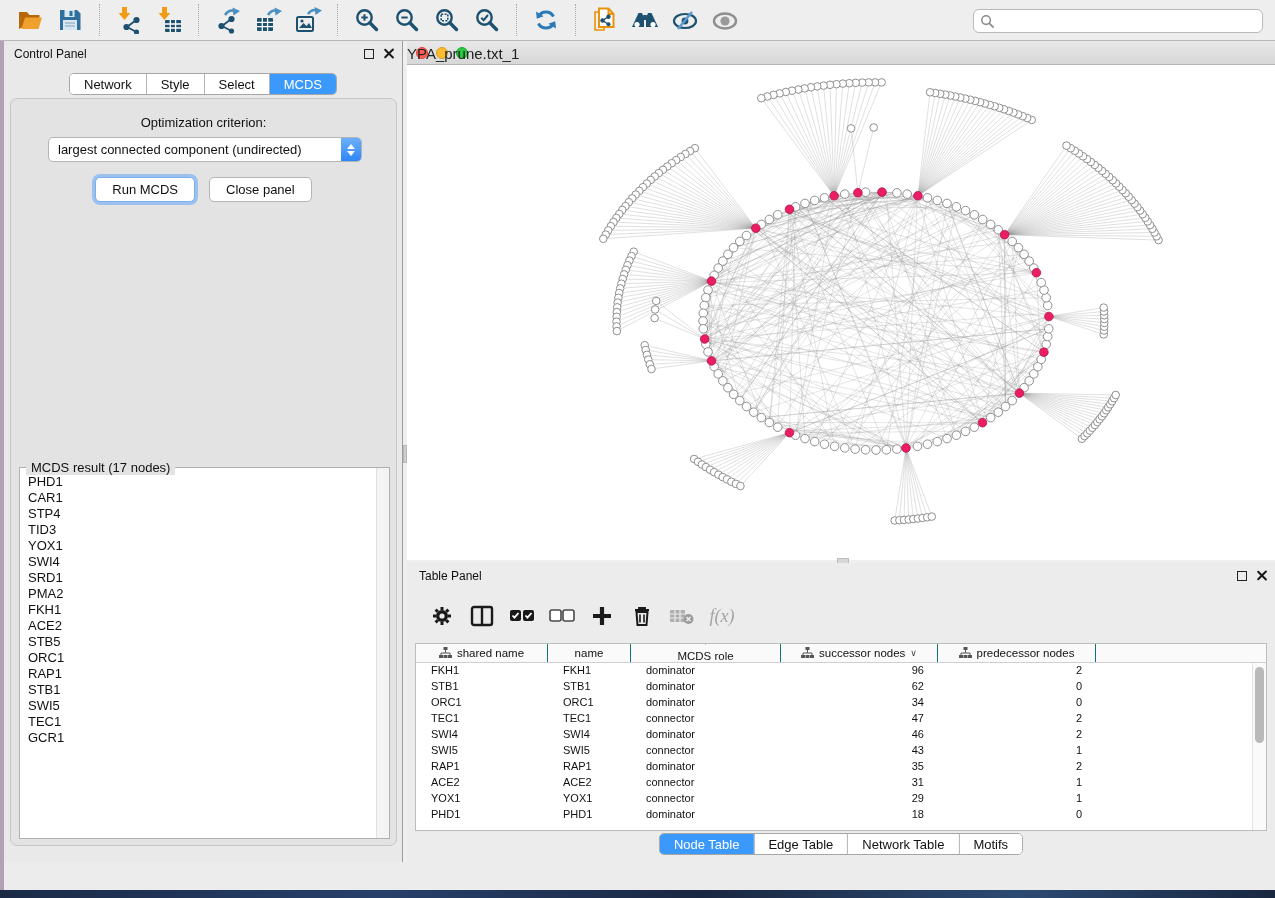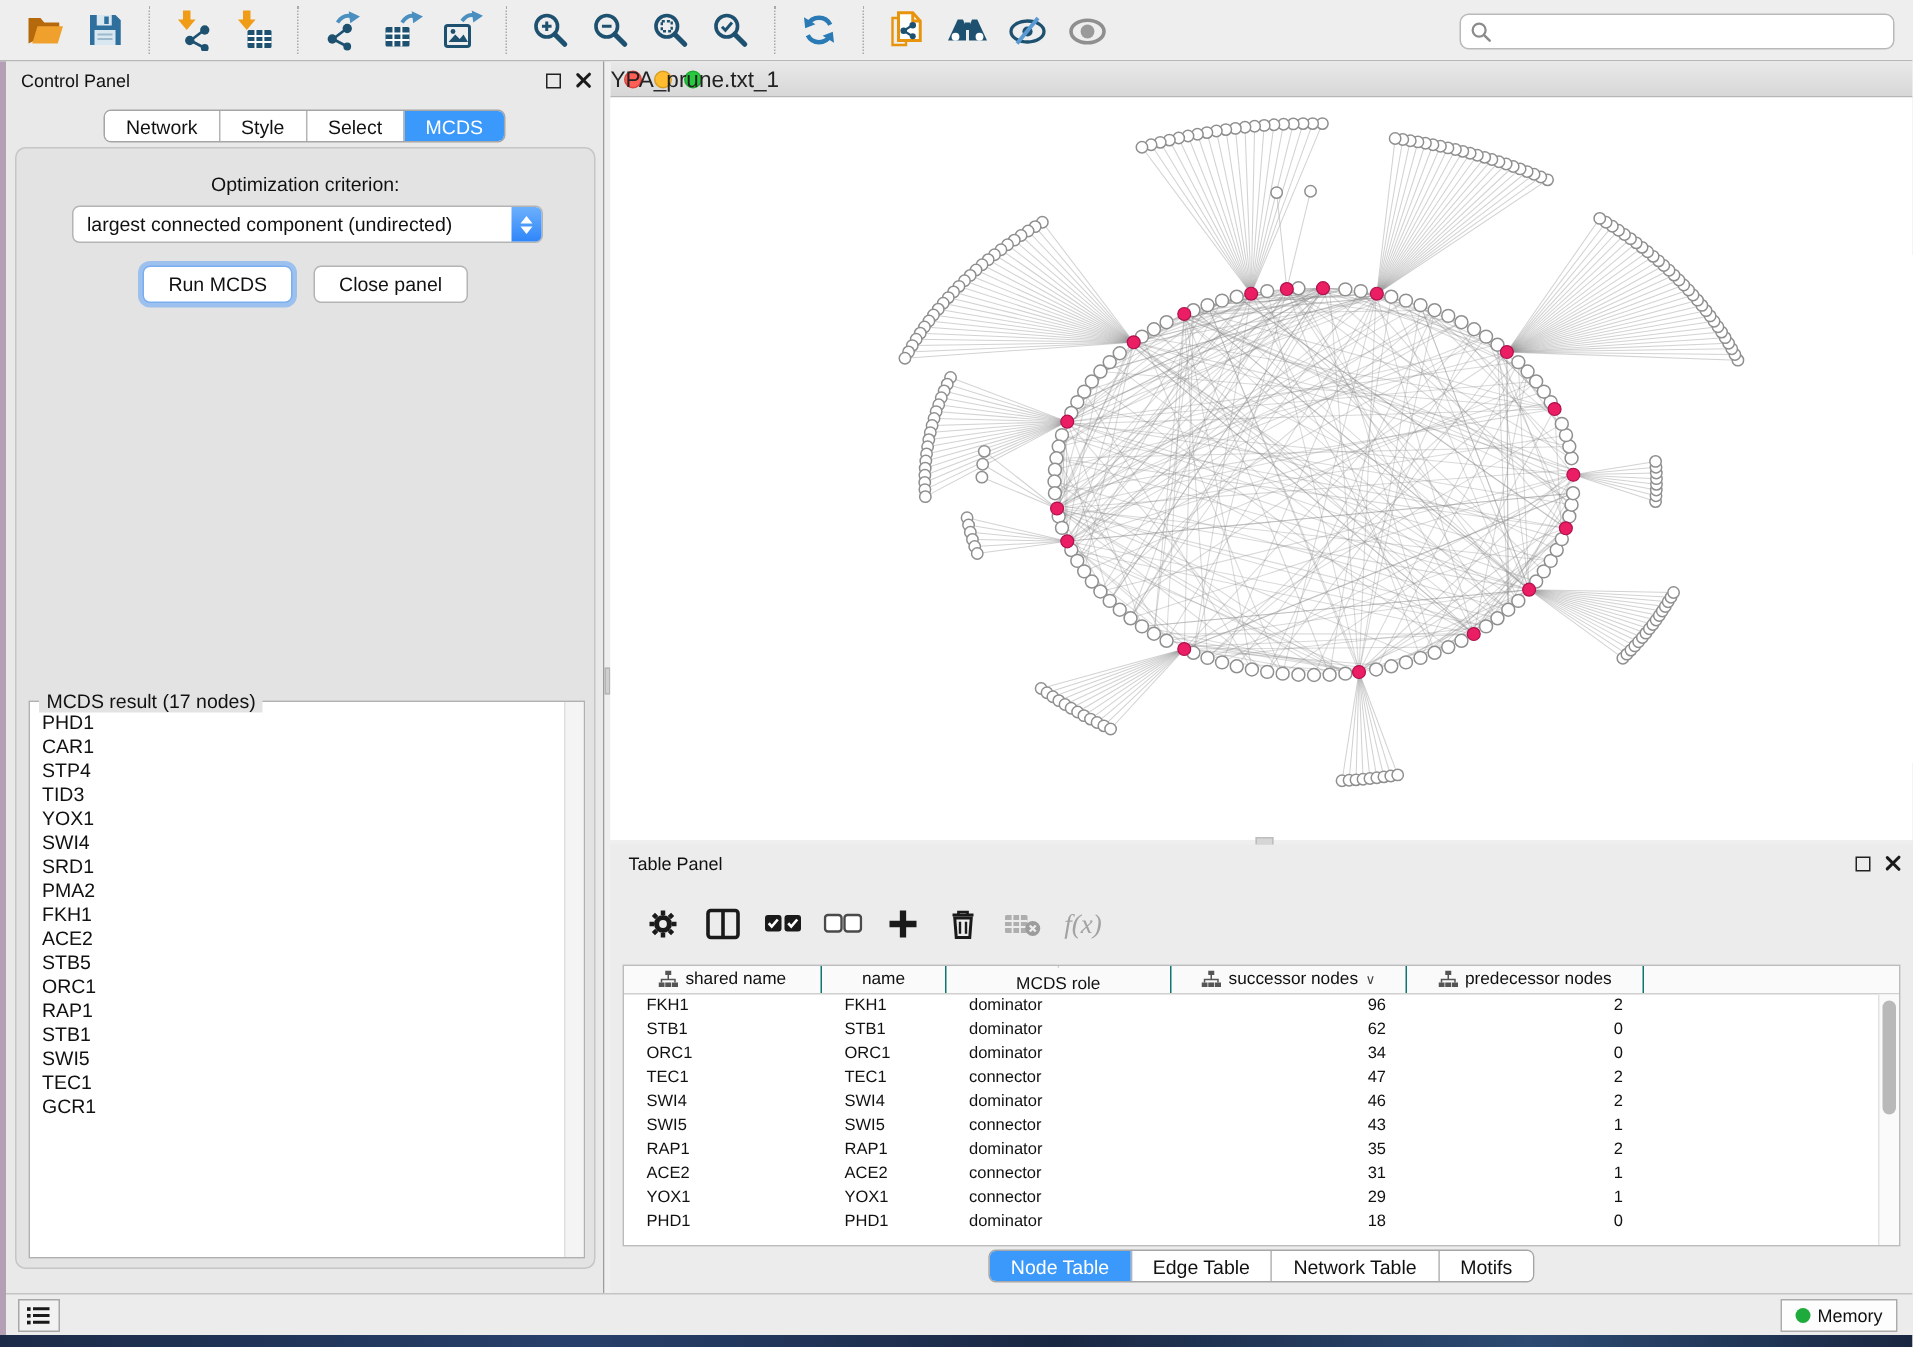--- a/index.html
+++ b/index.html
@@ -1282,31 +1282,13 @@
         </div>
     </div>
     <div class="table-tabs">
       <span class="seg-tab active">Node Table</span>
       <span class="seg-tab">Edge Table</span>
       <span class="seg-tab">Network Table</span>
       <span class="seg-tab">Motifs</span>
     </div>
   </div>
 
-  <div class="status-bar">
-    <span class="list-btn">
-      <svg width="16" height="14" viewBox="0 0 16 14">
-          <g stroke="#1a1a1a" stroke-width="2">
-            <path d="M4 2.5 H15 M4 7 H15 M4 11.5 H15"></path>
-          </g>
-          <g fill="#1a1a1a">
-            <rect x="0" y="1.5" width="2.4" height="2.4"></rect>
-            <rect x="0" y="6" width="2.4" height="2.4"></rect>
-            <rect x="0" y="10.5" width="2.4" height="2.4"></rect>
-          </g>
-        </svg>
-    </span>
-    <span class="memory-btn">
-      <span class="memdot"></span>
-      <span>Memory</span>
-    </span>
-  </div>
 </div>
 
 </body></html>

